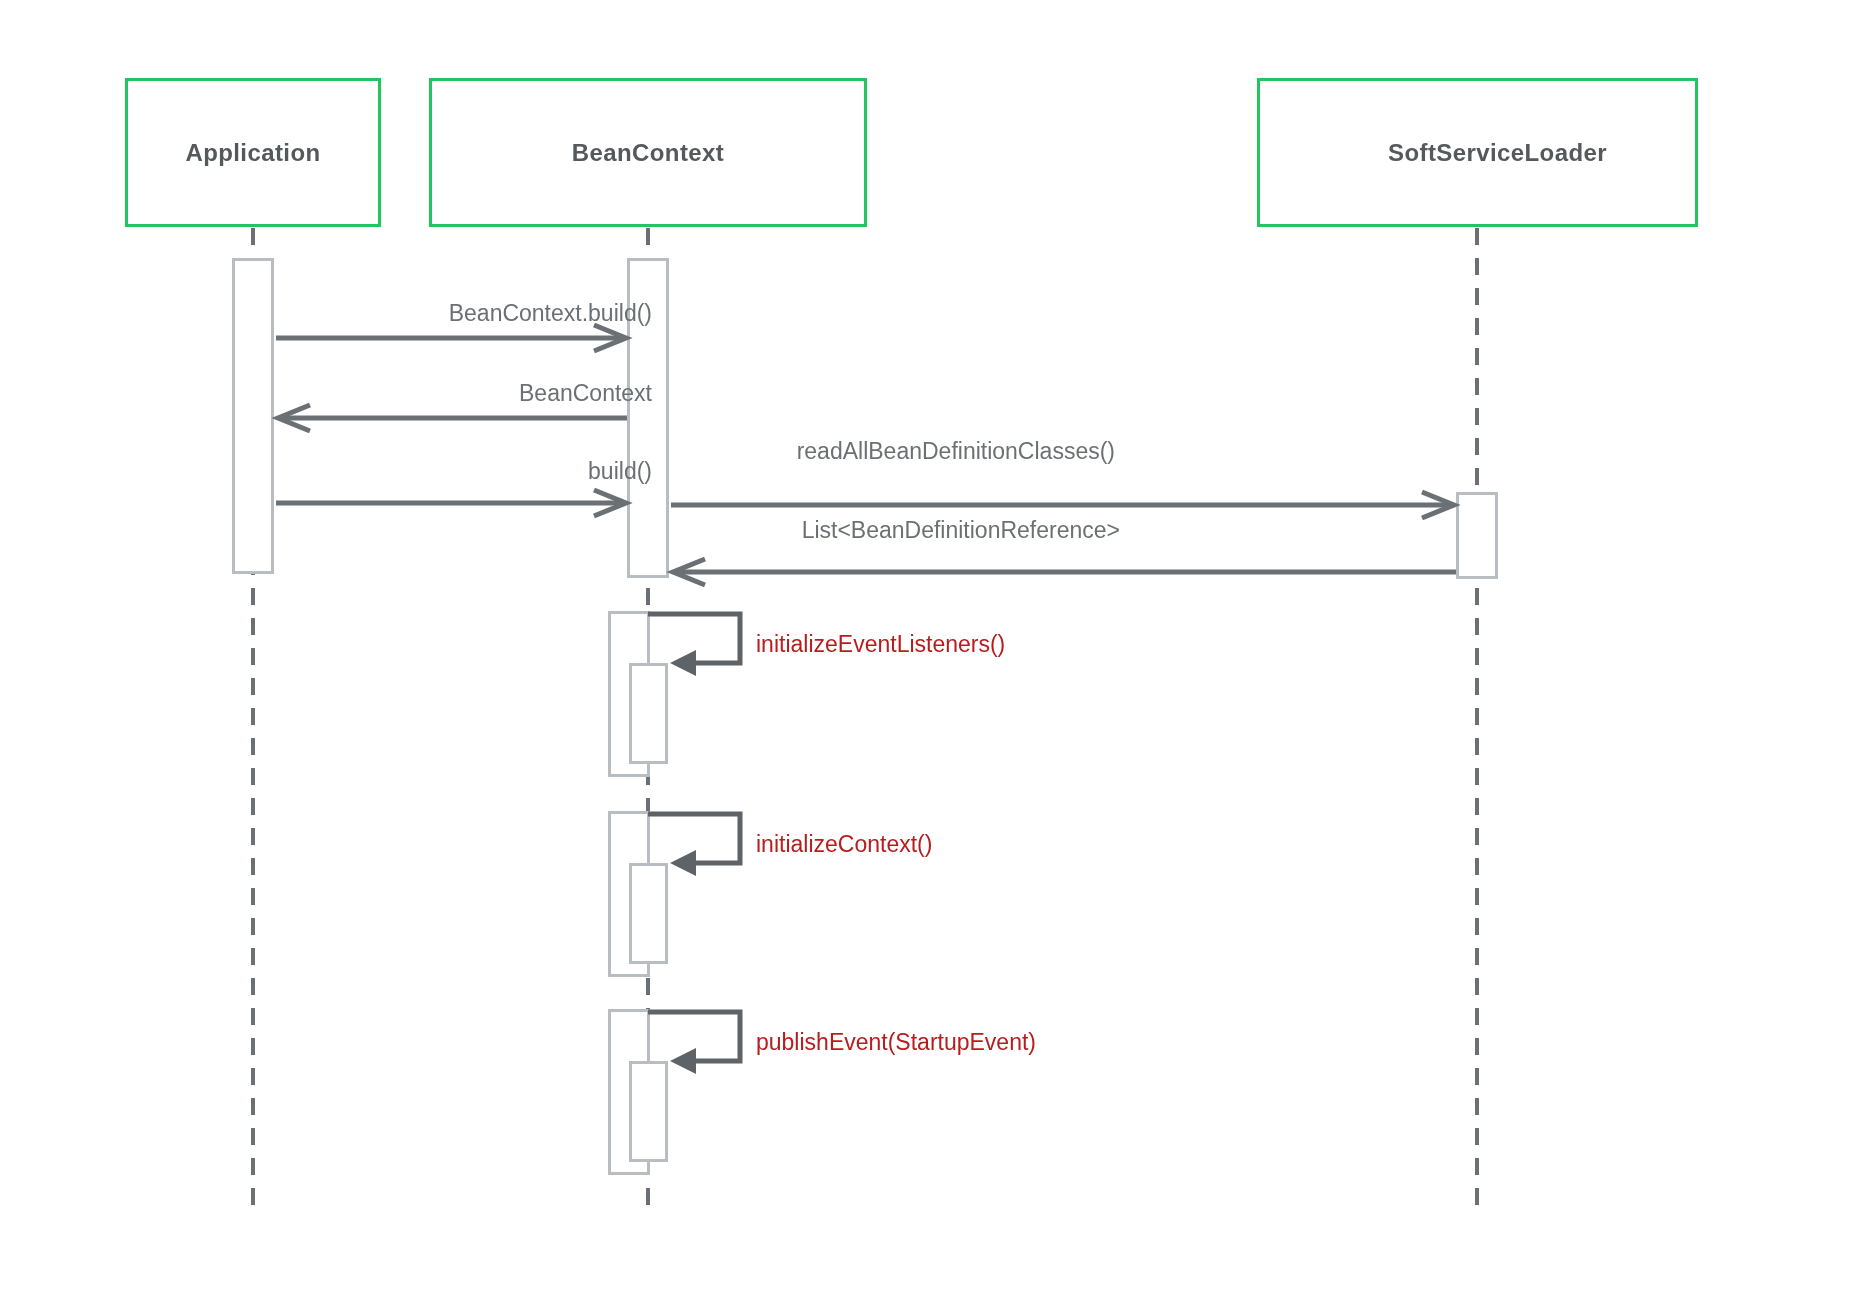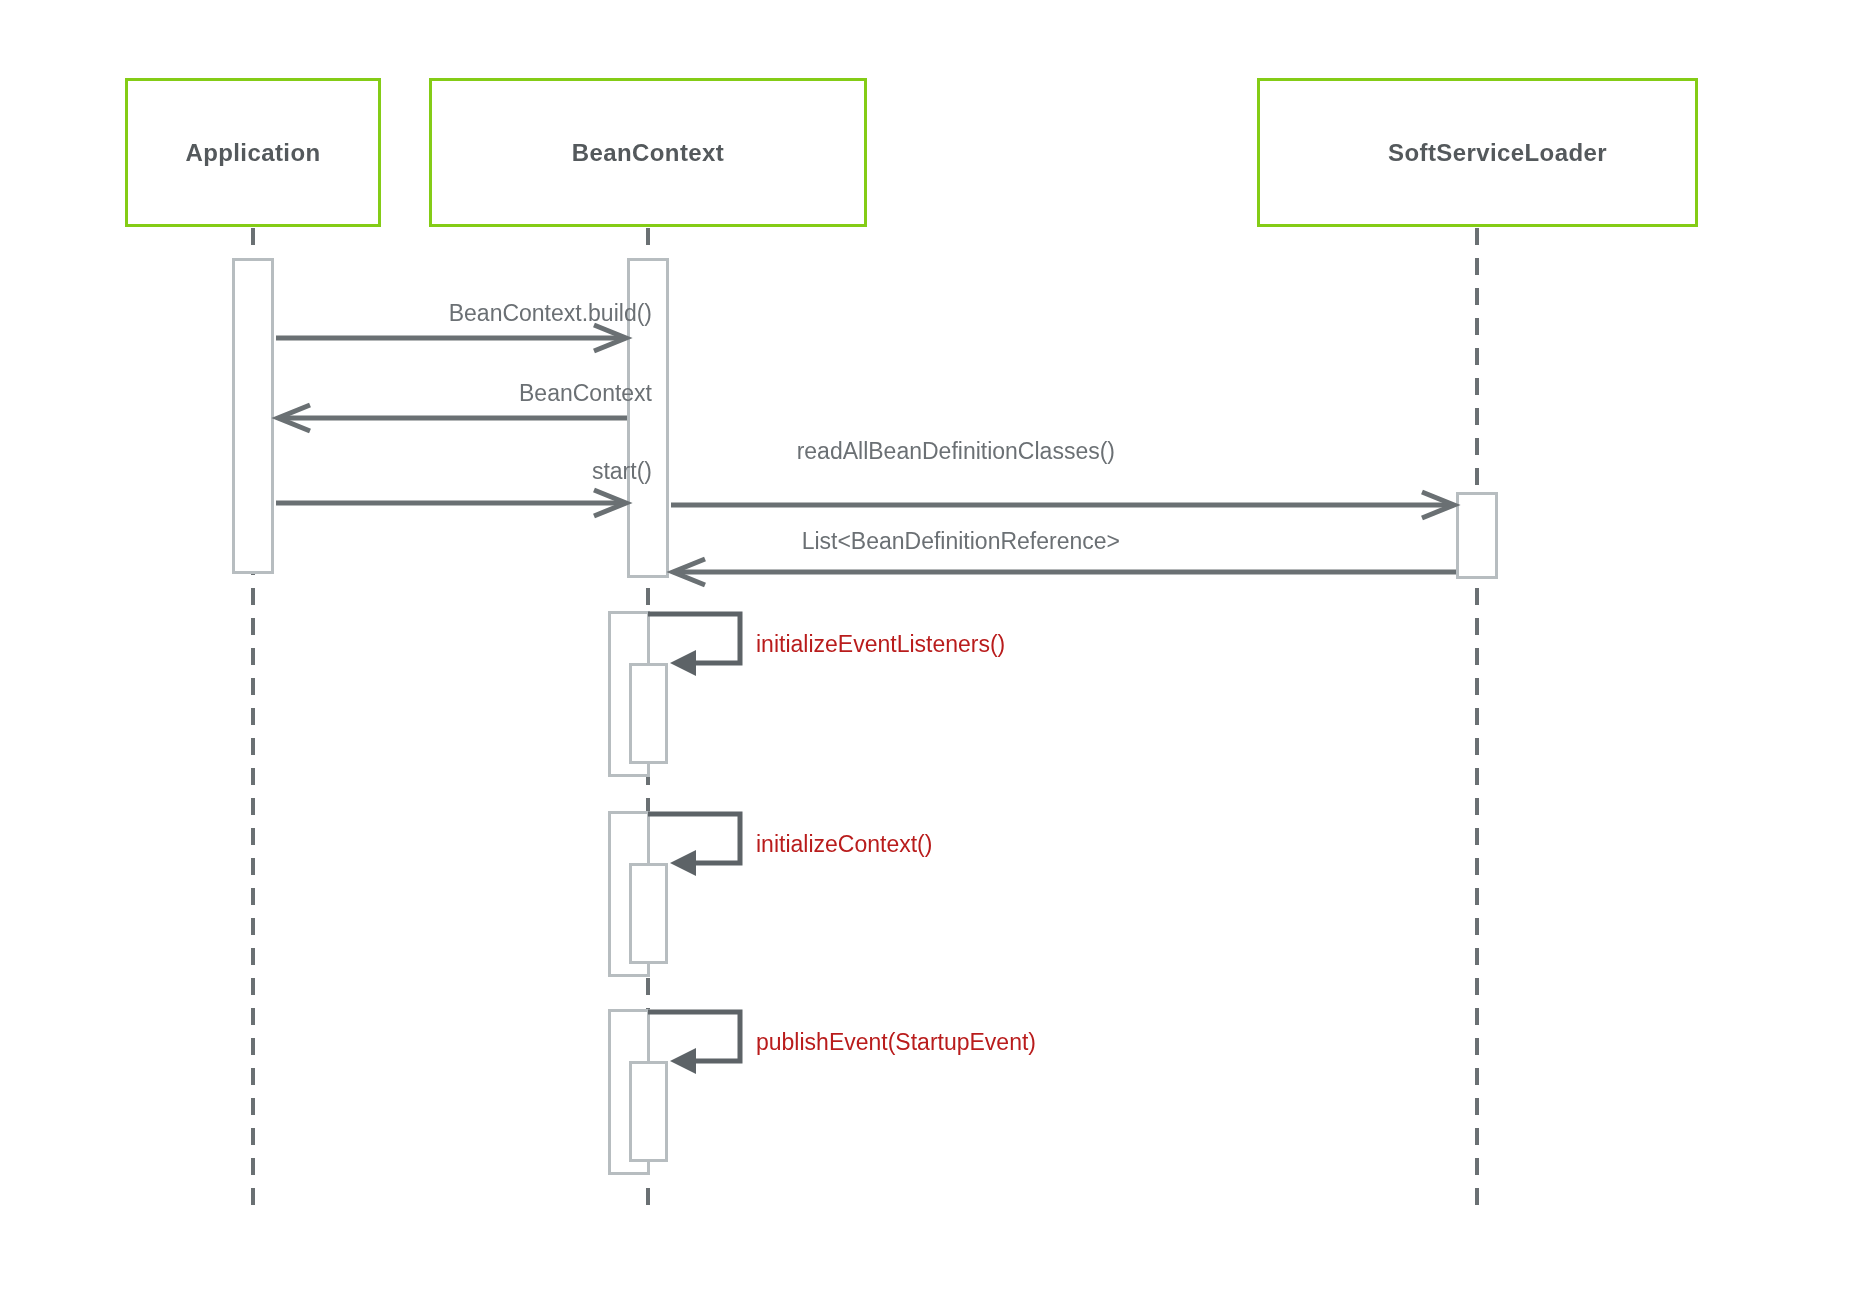--- a/index.html
+++ b/index.html
@@ -18,21 +18,21 @@
   .layer {
     position: absolute;
     left: 0; top: 0;
     width: 1856px;
     height: 1304px;
   }
   .participant {
     position: absolute;
     box-sizing: border-box;
     background: #ffffff;
-    border: 3px solid #84cc16;
+    border: 3px solid #22c55e;
     display: flex;
     align-items: center;
     justify-content: center;
     z-index: 2;
   }
   .participant .pname {
     font-size: 24px;
     font-weight: 700;
     color: #54595c;
     letter-spacing: 0.4px;
@@ -135,20 +135,20 @@
     </g>
 
     <g>
       <path d="M 648 1012 H 740 V 1061 H 696" stroke="#5d6367" stroke-width="5" fill="none"></path>
       <polygon points="670,1061 696,1048 696,1074" fill="#5d6367"></polygon>
     </g>
   </svg>
 
   <div class="msg-label" style="left:252px; top:300px; width:400px;">BeanContext.build()</div>
   <div class="msg-label" style="left:252px; top:380px; width:400px;">BeanContext</div>
-  <div class="msg-label" style="left:252px; top:458px; width:400px;">start()</div>
+  <div class="msg-label" style="left:252px; top:458px; width:400px;">build()</div>
   <div class="msg-label" style="left:715px; top:438px; width:400px;">readAllBeanDefinitionClasses()</div>
-  <div class="msg-label" style="left:720px; top:528px; width:400px;">List&lt;BeanDefinitionReference&gt;</div>
+  <div class="msg-label" style="left:720px; top:517px; width:400px;">List&lt;BeanDefinitionReference&gt;</div>
   <div class="self-label" style="left:756px; top:631px;">initializeEventListeners()</div>
   <div class="self-label" style="left:756px; top:831px;text-align:center;">initializeContext()</div>
   <div class="self-label" style="left:756px; top:1029px;">publishEvent(StartupEvent)</div>
 
 </div>
 
 </body></html>

